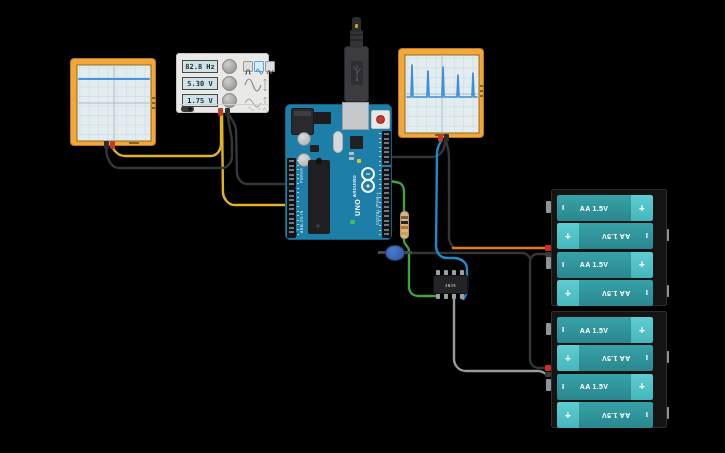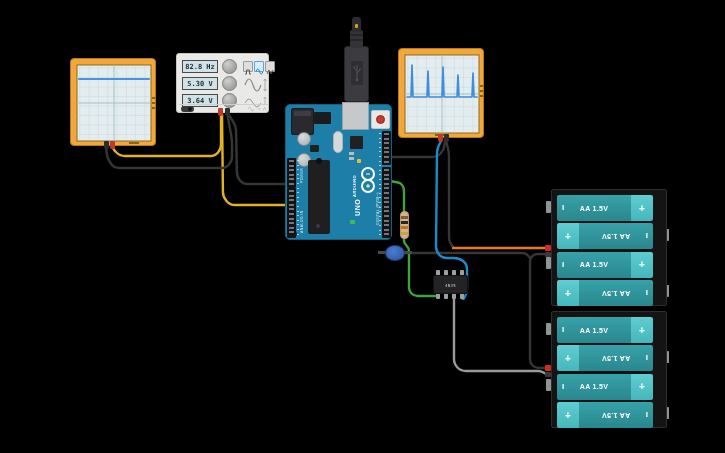--- a/index.html
+++ b/index.html
@@ -109,21 +109,21 @@
     </svg>
     <div class="scope-dash" style="left:81px;top:36px;width:3px;height:2px"></div>
     <div class="scope-dash" style="left:81px;top:41px;width:3px;height:2px"></div>
     <div class="scope-dash" style="left:81px;top:46px;width:3px;height:2px"></div>
     <div class="scope-dash" style="left:36px;top:85px;width:10px;height:2px"></div>
   </div>
 
   <div class="fg" style="left:176px;top:53px;width:93px;height:60px;">
     <div class="fg-display" style="left:5px;top:6px;width:36px;height:13px;">82.8 Hz</div>
     <div class="fg-display" style="left:5px;top:23px;width:36px;height:13px;">5.30 V</div>
-    <div class="fg-display" style="left:5px;top:40px;width:36px;height:13px;">3.64 V</div>
+    <div class="fg-display" style="left:5px;top:40px;width:36px;height:13px;">1.75 V</div>
     <div class="knob" style="left:45px;top:5px;width:15px;height:15px;"></div>
     <div class="knob" style="left:45px;top:22px;width:15px;height:15px;"></div>
     <div class="knob" style="left:45px;top:39px;width:15px;height:15px;"></div>
     <div class="wavebtn" style="left:66px;top:7px;">
       <svg width="8" height="9" style="margin:0 0 0 0">
         <path d="M1,7 h1.5 v-4 h3 v4 h1.5" stroke="#5a5a58" fill="none" stroke-width="1"></path>
         </svg>
     </div>
     <div class="wavebtn sel" style="left:77px;top:7px;">
       <svg width="8" height="9">

